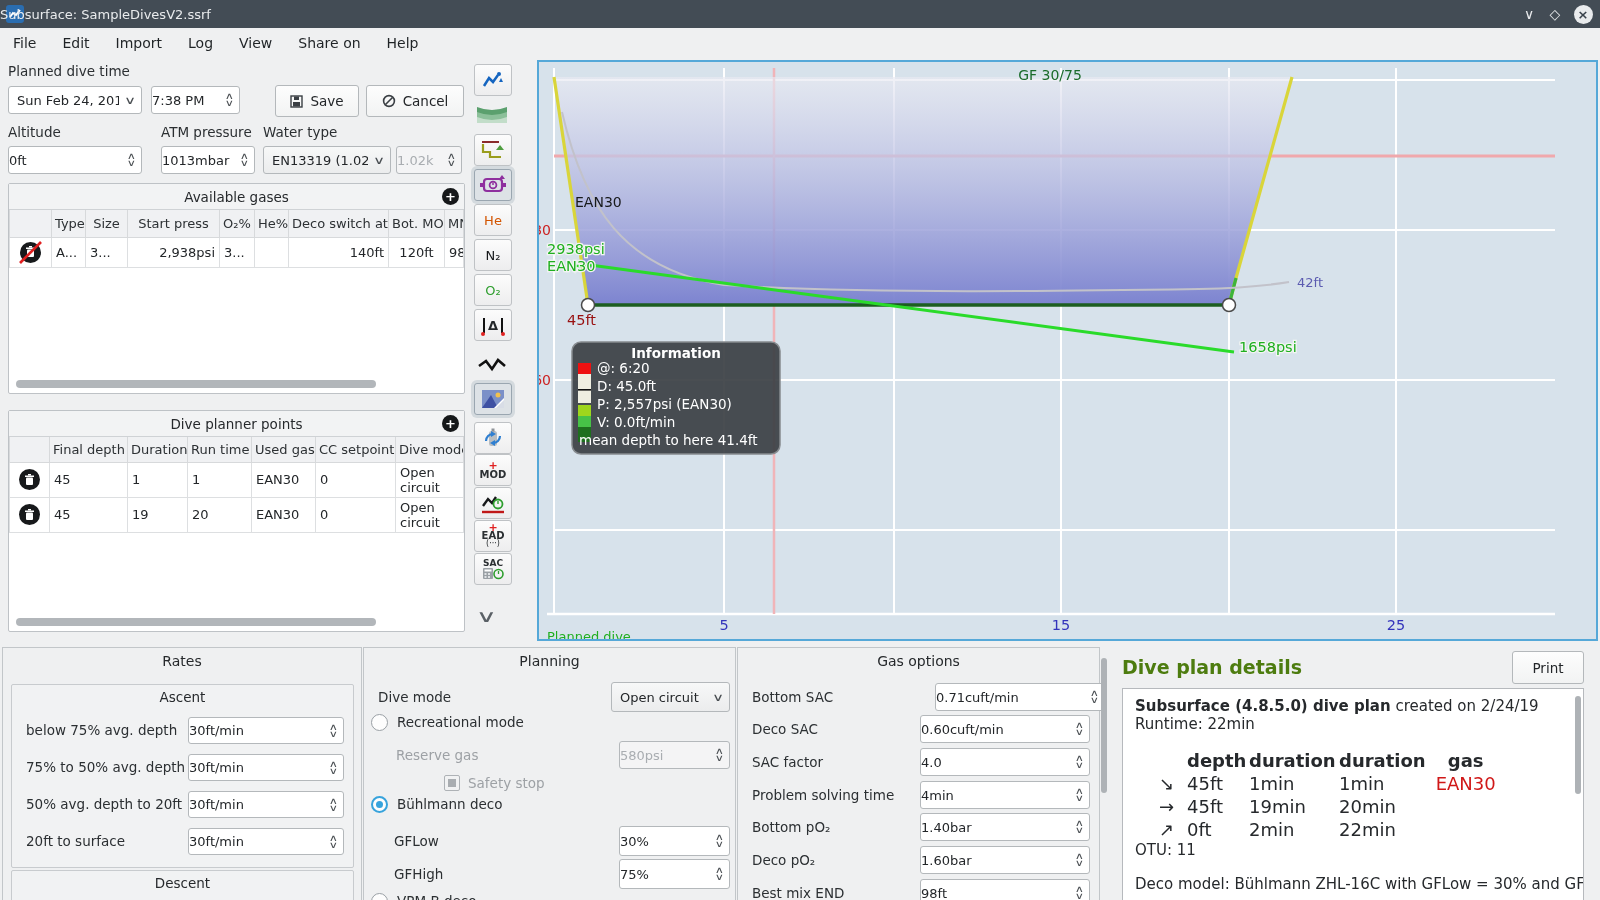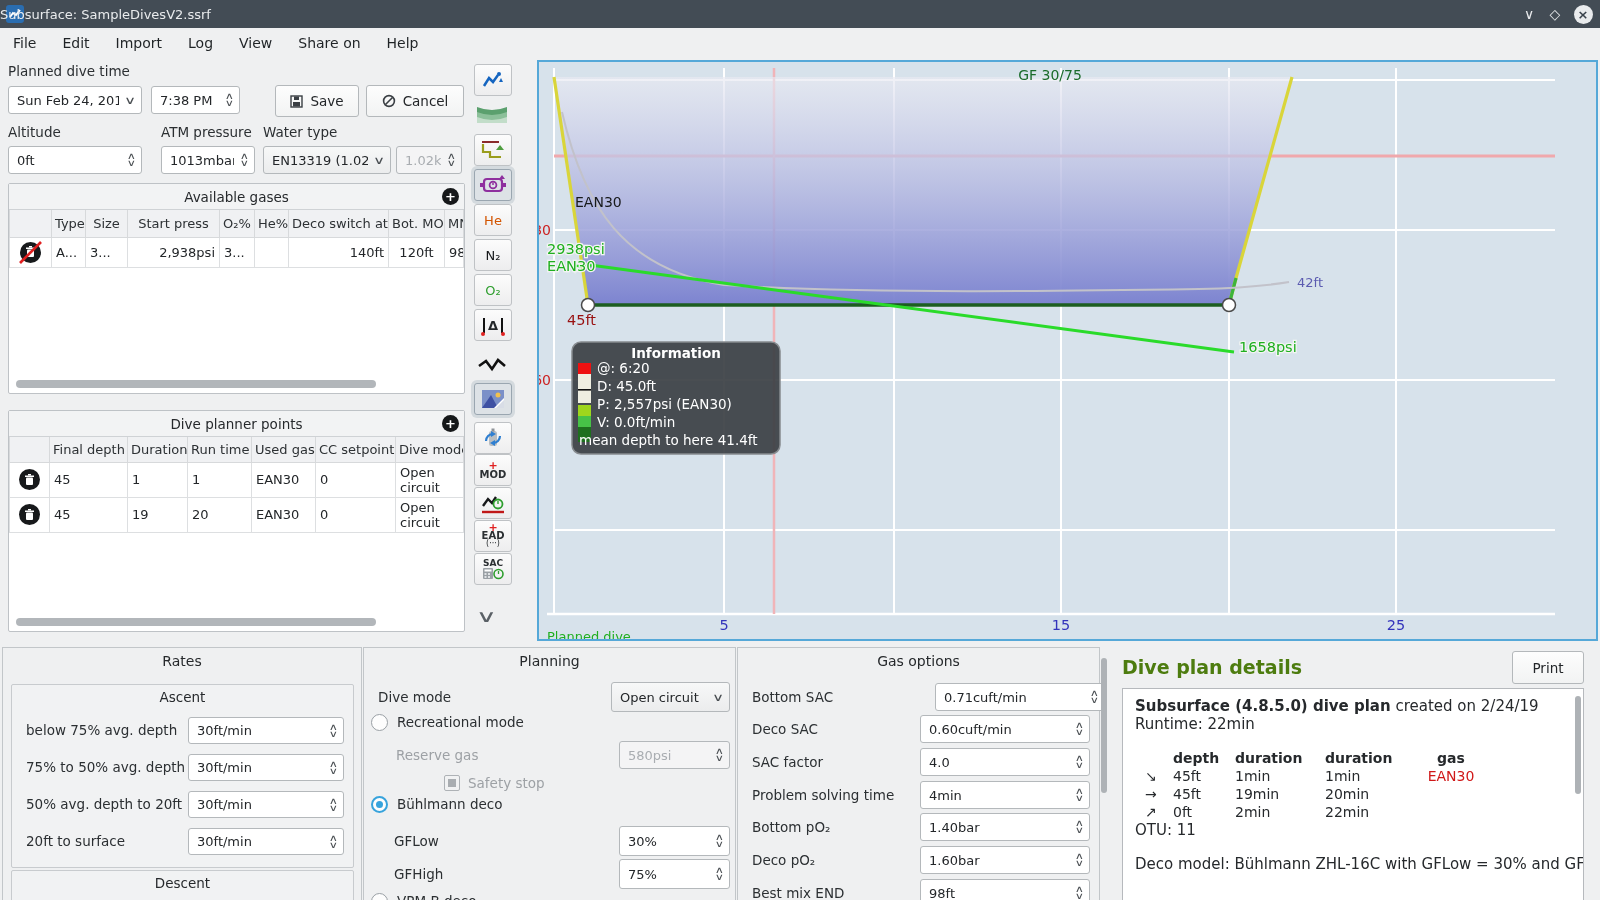--- a/index.html
+++ b/index.html
@@ -19,21 +19,21 @@
   
   .menubar{position:absolute;left:0;top:28px;width:1600px;height:30px;background:#eff0f1;
            display:flex;align-items:center;gap:0}
   .menuitem{padding:4px 13px;color:#1f2326;font-size:14px}
   
   .lbl{position:absolute;color:#2b2f32;font-size:13.5px;white-space:nowrap}
   .btn{position:absolute;background:linear-gradient(#fdfdfd,#f2f3f3);border:1px solid #b4b8bb;
        border-radius:3px;display:flex;align-items:center;justify-content:center;gap:7px;font-size:13.5px}
   .spin,.combo{position:absolute;background:#fff;border:1px solid #b4b8bb;border-radius:3px;
        display:flex;align-items:center;height:28px;box-sizing:border-box}
-  .spin .val{flex:1;padding-left:8px;white-space:nowrap;overflow:hidden}
+  .spin .val{flex:1;padding-left:0;white-space:nowrap;overflow:hidden}
   .sa{width:20px;display:flex;flex-direction:column;align-items:center;justify-content:center;line-height:7px}
   .sa i{font-style:normal;font-size:9px;color:#4a4f53;transform:scaleX(1.4)}
   .combo{background:linear-gradient(#f7f8f8,#ebeced)}
   .combo .val{flex:1;padding-left:8px;white-space:nowrap;overflow:hidden}
   .combo .arr{width:22px;text-align:center;color:#4a4f53;font-size:11px;transform:scaleX(1.5)}
   .disabled{color:#a9adb1;background:#f4f4f5}
   .disabled .val{color:#a9adb1}
   
   .tpanel{position:absolute;background:#fff;border:1px solid #bec2c6;border-radius:2px}
   .tpanel .phead{height:25px;background:#f2f3f4;border-bottom:1px solid #cfd2d5;position:relative;
@@ -62,21 +62,21 @@
   .gbox .gtitle{text-align:center;padding-top:4px;font-size:13.5px;color:#26292c}
   .radio{position:absolute;width:17px;height:17px;border-radius:50%;border:1px solid #9aa0a5;background:#fdfdfd;box-sizing:border-box}
   .radio.on{border:2px solid #37a3dc}
   .radio.on::after{content:"";position:absolute;left:3px;top:3px;width:7px;height:7px;border-radius:50%;background:#37a3dc}
   .checkbox{position:absolute;width:16px;height:16px;border:1px solid #aeb2b6;border-radius:2px;background:#f1f2f3;box-sizing:border-box}
   .checkbox::after{content:"";position:absolute;left:3px;top:3px;width:8px;height:8px;background:#a9adb1}
   .graylbl{color:#9da1a5}
   
   .planbox{position:absolute;left:1122px;top:688px;width:462px;height:220px;background:#fff;
            border:1px solid #b6b9bd;padding:8px 12px;box-sizing:border-box;font-size:15px;color:#26292c;overflow:hidden}
-  .plantable{margin:16px 0 0 10px;border-collapse:collapse;font-size:14px}
+  .plantable{margin:16px 0 0 24px;border-collapse:collapse;font-size:18px}
   .plantable td,.plantable th{padding:1px 0 1px 0;text-align:left;font-weight:normal}
   .plantable th{font-weight:bold}
   .vscroll{position:absolute;width:6px;border-radius:3px;background:#aeb2b6}
   .redgas{color:#d01818;font-weight:bold}
 </style>
 </head>
 <body>
 
 <div class="titlebar">
   <div class="appicon">

